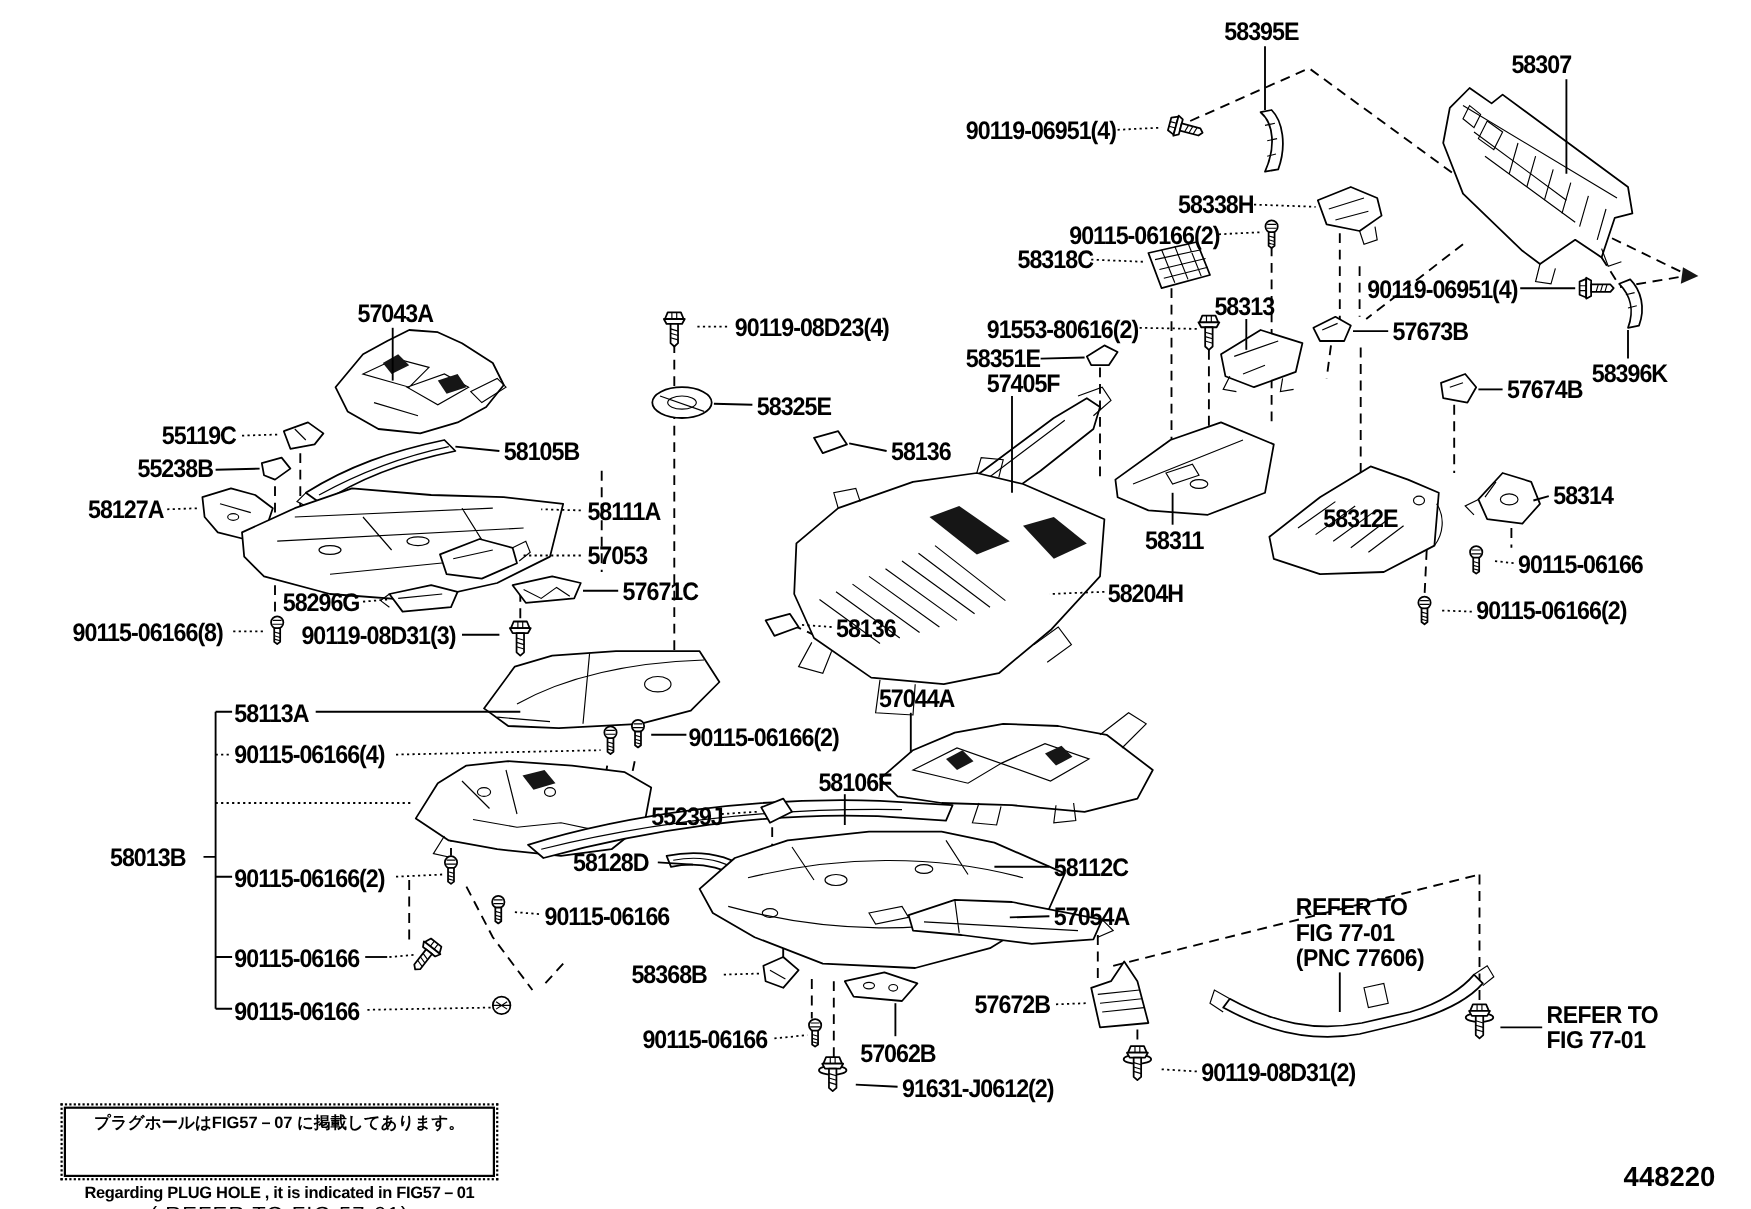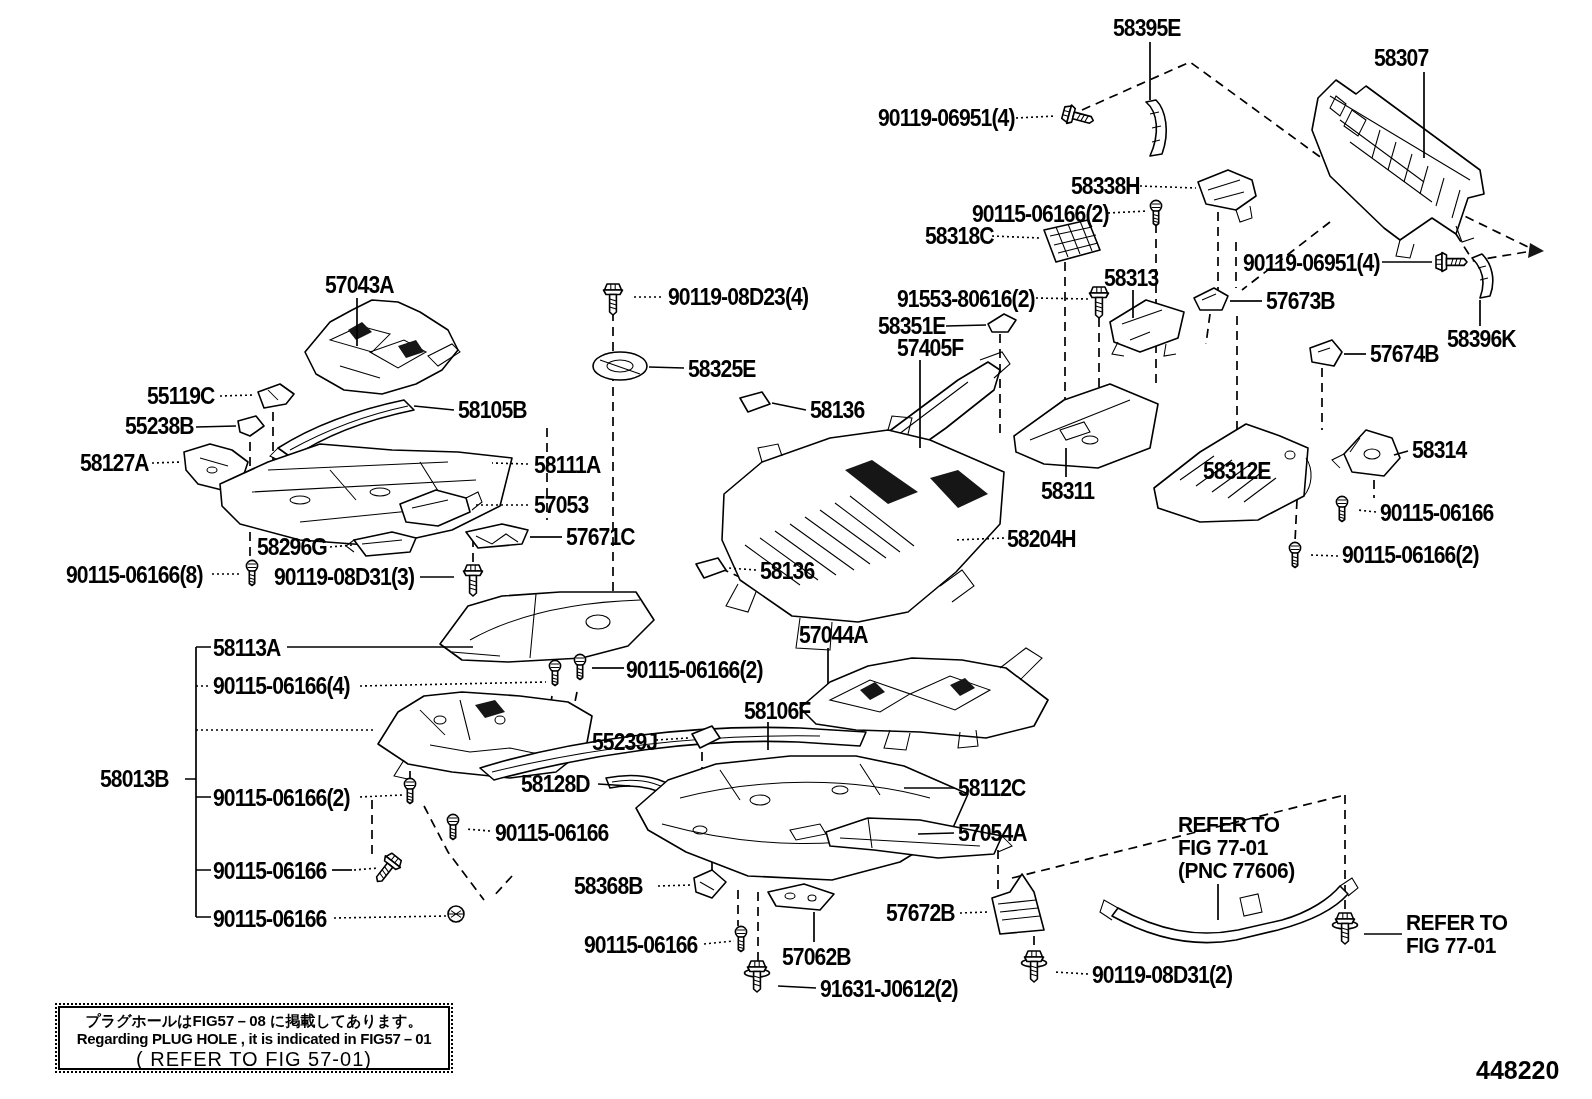--- a/index.html
+++ b/index.html
@@ -6,21 +6,21 @@
   #stage{position:relative;width:1592px;height:1099px;background:#fff;overflow:hidden;
          font-family:"Liberation Sans",sans-serif;}
   #art{position:absolute;left:0;top:0;}
   .lbl{position:absolute;font-weight:bold;font-size:23px;line-height:24px;color:#000;
        white-space:nowrap;letter-spacing:-1px;transform:scaleX(.92);transform-origin:left top;}
   .refer{position:absolute;font-weight:bold;font-size:22px;line-height:23px;color:#000;
        white-space:nowrap;letter-spacing:-.5px;transform:scaleX(.95);transform-origin:left top;}
   #note-box{position:absolute;left:58px;top:1006px;width:392px;height:64px;border:2px solid #000;
        outline:2px dotted #000;outline-offset:1px;text-align:center;padding-top:4px;box-sizing:border-box;}
   #note-jp{font-size:15px;font-weight:bold;line-height:18px;}
-  #note-en{font-size:15px;font-weight:bold;line-height:18px;letter-spacing:-.3px;}
+  #note-en{font-size:15px;font-weight:bold;line-height:18px;letter-spacing:-.3px;margin-top:46px;}
   #note-ref{font-size:20px;font-weight:normal;line-height:22px;letter-spacing:1px;}
   #fig-code{position:absolute;left:1476px;top:1056px;font-size:25px;font-weight:bold;letter-spacing:0;}
   svg{shape-rendering:geometricPrecision;}
   .sf{stroke:#000;stroke-width:1.6;fill:#fff;stroke-linejoin:round;}
   .thin{stroke:#000;stroke-width:1.05;fill:none;}
   .dk{fill:#161616;stroke:none;}
   .dash{stroke:#000;stroke-width:1.7;fill:none;stroke-dasharray:9 6;}
   .dot{stroke:#000;stroke-width:1.6;fill:none;stroke-dasharray:2 3;}
   .ld{stroke:#000;stroke-width:1.7;fill:none;}
 </style>
@@ -466,20 +466,20 @@
         <div>FIG 77-01</div>
         <div>(PNC 77606)</div>
       </div>
       <div class="refer" style="left: 1406px; top: 911px;">
         <div>REFER TO</div>
         <div>FIG 77-01</div>
       </div>
     </div>
 
 <div id="note-box">
-  <div id="note-jp">プラグホールはFIG57－08 に掲載してあります。</div>
+  <div id="note-jp">プラグホールはFIG57－07 に掲載してあります。</div>
   <div id="note-en">Regarding PLUG HOLE , it is indicated in FIG57－01</div>
   <div id="note-ref">( REFER TO FIG 57-01)</div>
 </div>
 
 <div id="fig-code">448220</div>
 
 </div>
 
 </body></html>

